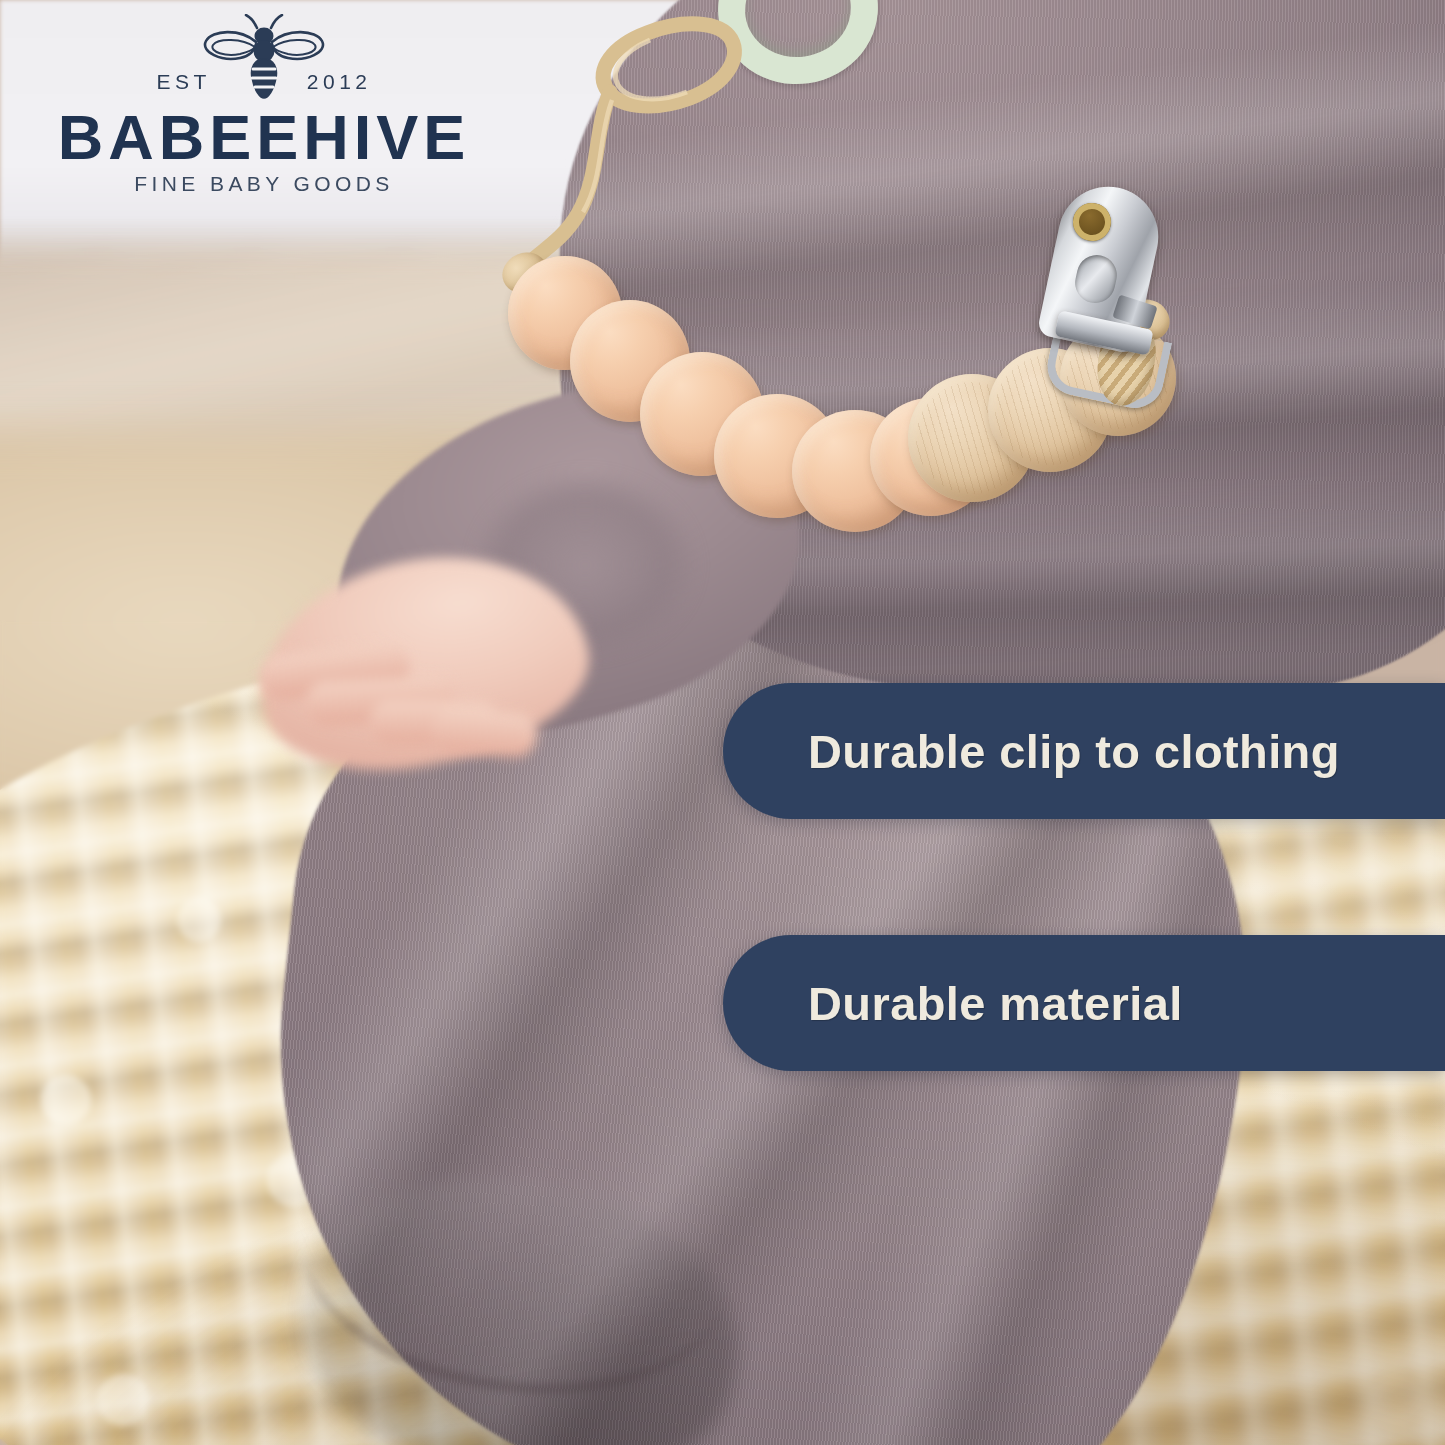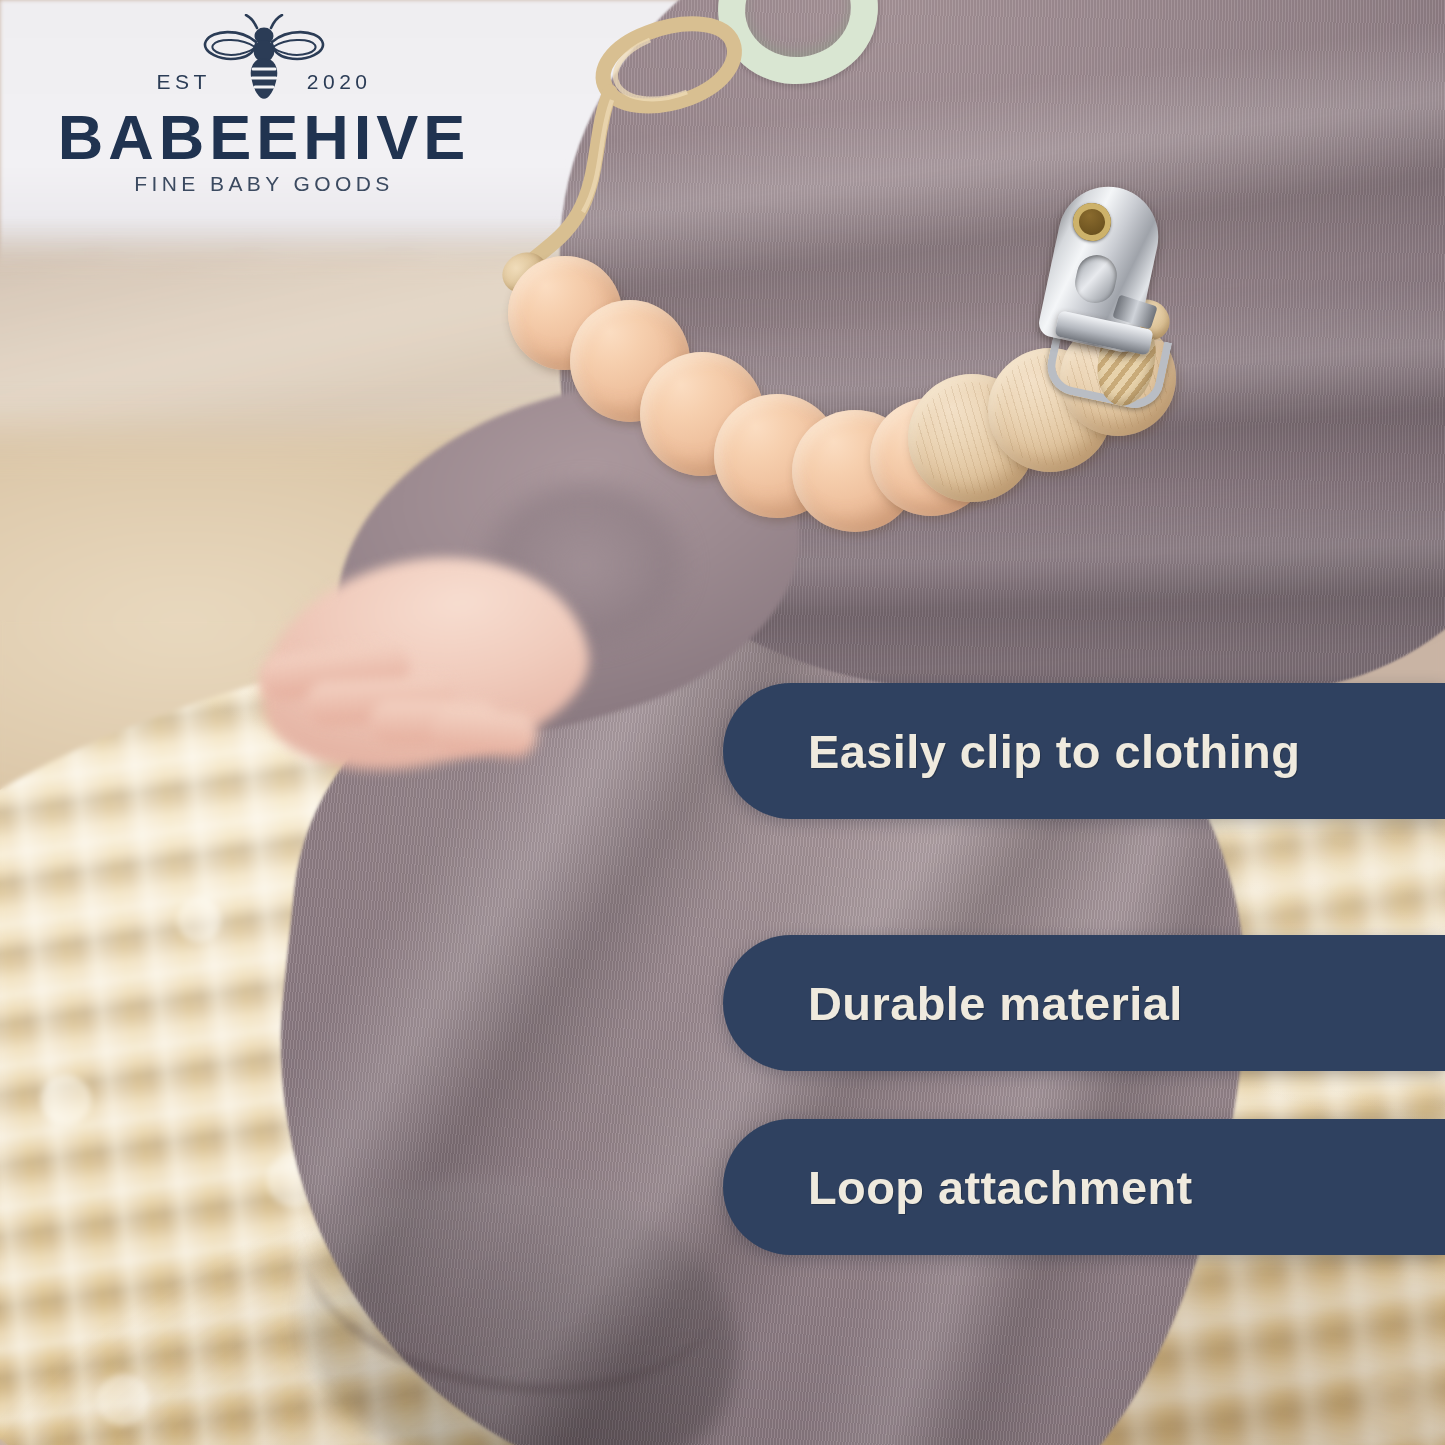--- a/index.html
+++ b/index.html
@@ -503,30 +503,27 @@
 
         <path d="M64 45 C 54 45, 50 54, 52 64 C 54 76, 60 84, 64 84 C 68 84, 74 76, 76 64 C 78 54, 74 45, 64 45 Z" fill="#2b3c56" stroke="#2b3c56" stroke-width="1.5"></path>
         <path d="M53 55 H 75" stroke="#f4f4f6" stroke-width="3"></path>
         <path d="M52 64 H 76" stroke="#f4f4f6" stroke-width="3"></path>
         <path d="M55 73 H 73" stroke="#f4f4f6" stroke-width="3"></path>
       </svg>
     </div>
 
     <div class="est-row">
       <span>EST</span>
-      <span>2020</span>
+      <span>2012</span>
     </div>
 
     <div class="brand">BABEEHIVE</div>
     <div class="tagline">FINE BABY GOODS</div>
   </div>
 
   <div class="badge" id="badge-0">
-    <span class="badge-text">Easily clip to clothing</span>
+    <span class="badge-text">Durable clip to clothing</span>
   </div>
   <div class="badge" id="badge-1">
     <span class="badge-text">Durable material</span>
   </div>
-  <div class="badge" id="badge-2">
-    <span class="badge-text">Loop attachment</span>
-  </div>
 
 </div>
 
 </body></html>

